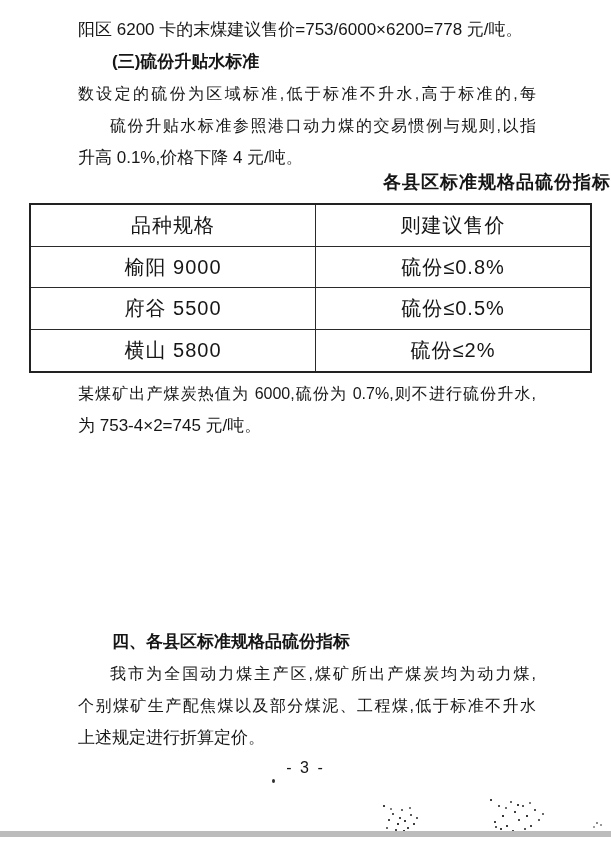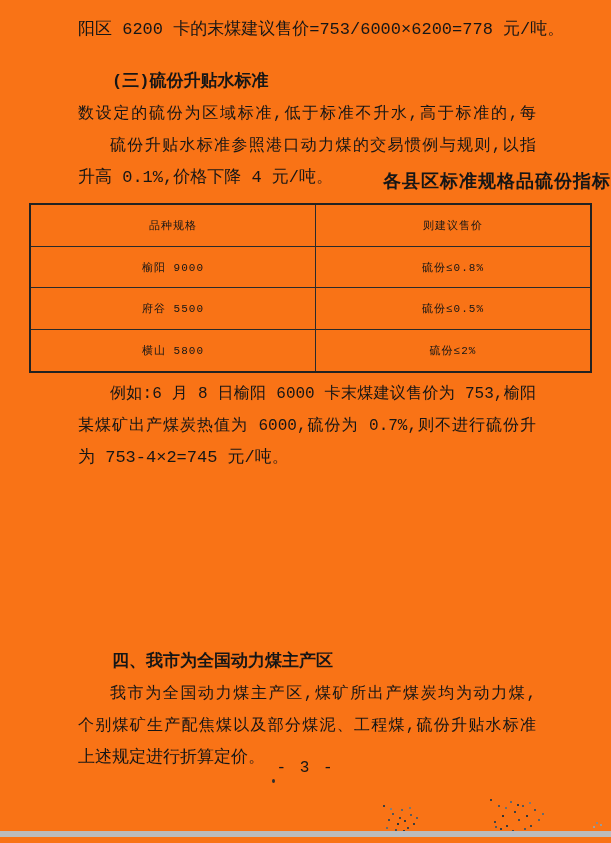--- a/index.html
+++ b/index.html
@@ -1,34 +1,34 @@
 <!DOCTYPE html>
 <html lang="zh"><head>
 <meta charset="utf-8">
 <style>
   html,body{margin:0;padding:0;background:#e9e9e9;}
   .page{
     position:relative;
     width:611px;height:843px;
-    background:#f97316;
+    background:#ffffff;
     overflow:hidden;
-    font-family:Liberation Mono, monospace;
+    font-family:Liberation Sans, sans-serif;
     color:#161616;
   }
   .line{height:32px;line-height:32px;font-size:17px;white-space:nowrap;}
   .j{text-align:justify;text-align-last:justify;white-space:normal;height:32px;line-height:32px;overflow:hidden;}
   .ind{text-indent:2em;}
-  .bold{font-weight:700;margin-top:20px;}
+  .bold{font-weight:700;}
   .block{position:absolute;left:78px;width:458px;}
   .block-top{top:14px;}
   .table-title{position:absolute;left:0;top:166px;width:611px;height:32px;line-height:32px;
     text-align:right;font-weight:700;font-size:18px;letter-spacing:1px;}
   .spec-table{
     position:absolute;left:29px;top:203px;width:563px;height:170px;
-    border-collapse:collapse;table-layout:fixed;font-size:11px;
+    border-collapse:collapse;table-layout:fixed;font-size:20px;
   }
   .spec-table td{
     border:1.5px solid #2a2a2a;text-align:center;vertical-align:middle;
     padding:0;height:33px;letter-spacing:1px;
   }
   .spec-table{border:2px solid #222;}
   .col1{width:284px;}
   .block-example{top:378px;}
   .block-s4{top:504px;}
   .block-m4{top:626px;}
@@ -82,30 +82,29 @@
         <td>硫份≤0.5%</td>
       </tr>
       <tr>
         <td>横山 5800</td>
         <td>硫份≤2%</td>
       </tr>
     </tbody>
   </table>
 
   <div class="block block-example">
-    <div class="j ind">例如:6 月 8 日榆阳 6000 卡末煤建议售价为 753,榆阳区</div>
     <div class="j">某煤矿出产煤炭热值为 6000,硫份为 0.7%,则不进行硫份升水,</div>
     <div class="line">为 753-4×2=745 元/吨。</div>
   </div>
 
 
   <div class="block block-m4">
-    <div class="line bold ind">四、我市为全国动力煤主产区</div>
+    <div class="line bold ind">四、各县区标准规格品硫份指标</div>
     <div class="j ind">我市为全国动力煤主产区,煤矿所出产煤炭均为动力煤,</div>
-    <div class="j">个别煤矿生产配焦煤以及部分煤泥、工程煤,硫份升贴水标准</div>
+    <div class="j">个别煤矿生产配焦煤以及部分煤泥、工程煤,低于标准不升水</div>
     <div class="line">上述规定进行折算定价。</div>
   </div>
 
   <div class="page-number">- 3 -</div>
 
   <div class="dot dot-top"></div>
   <div class="speckle speckle-a"></div>
   <div class="speckle speckle-b"></div>
   <div class="speckle speckle-c"></div>
   <div class="scan-bar"></div>

